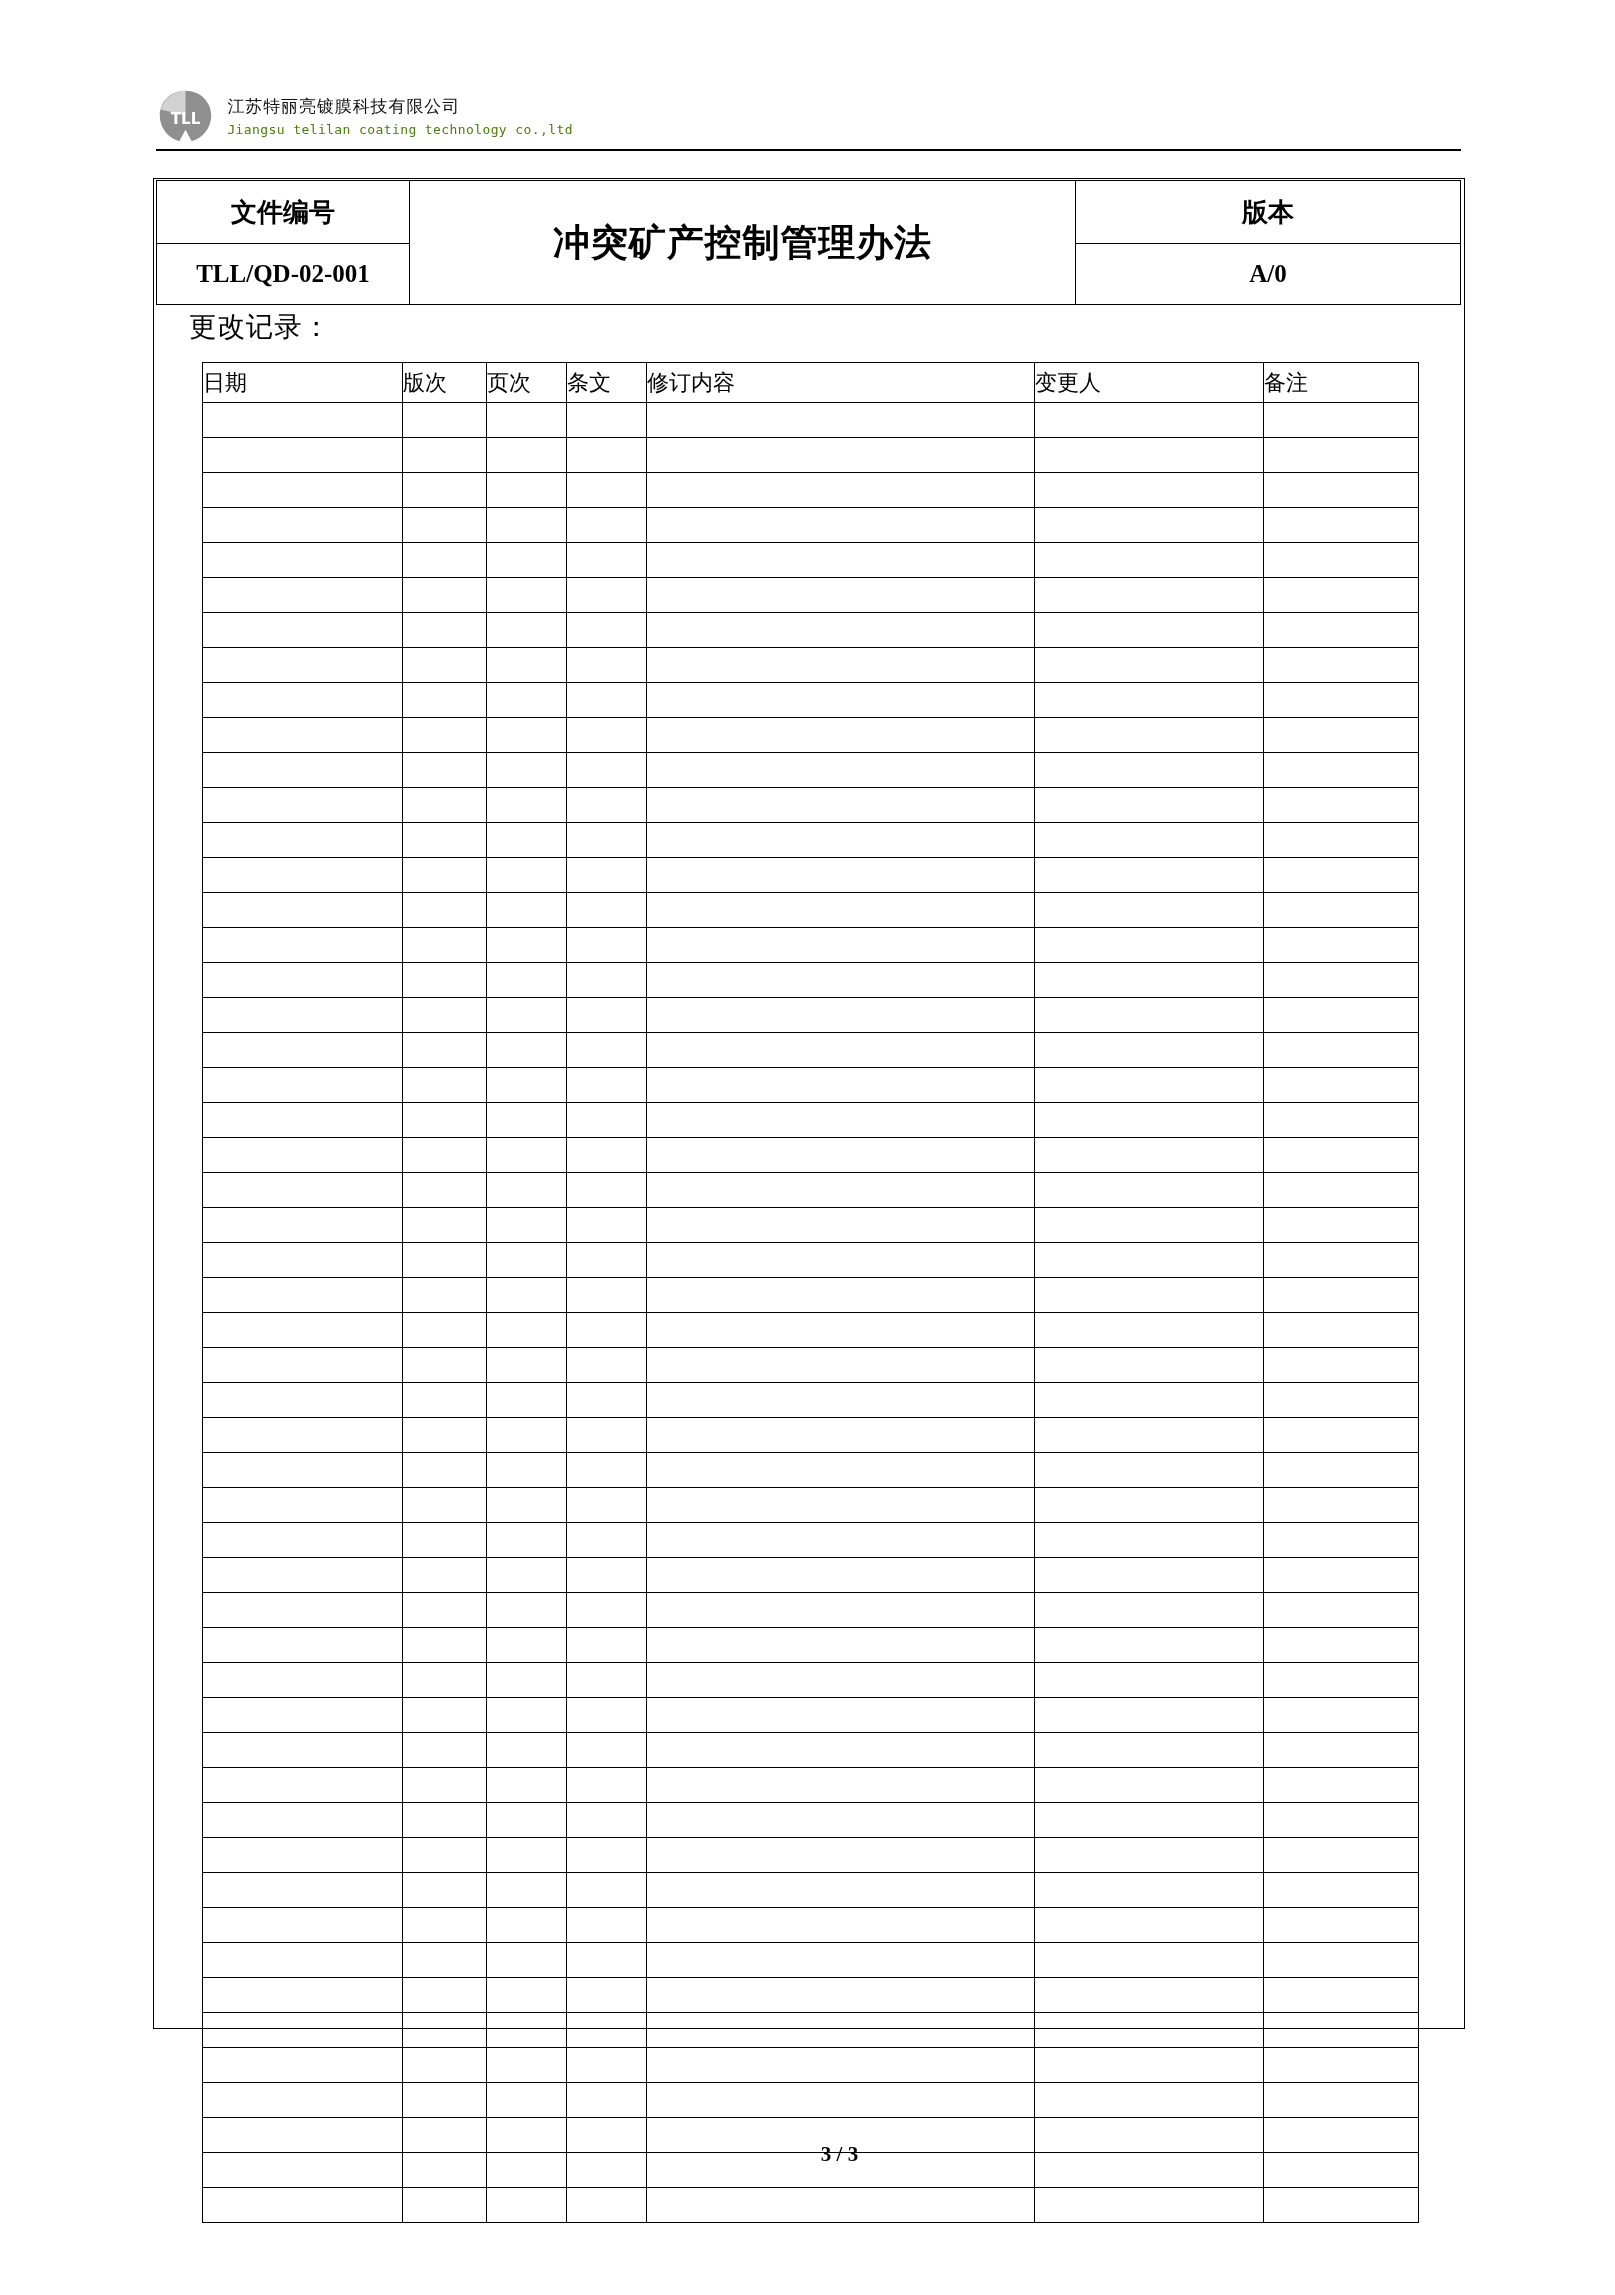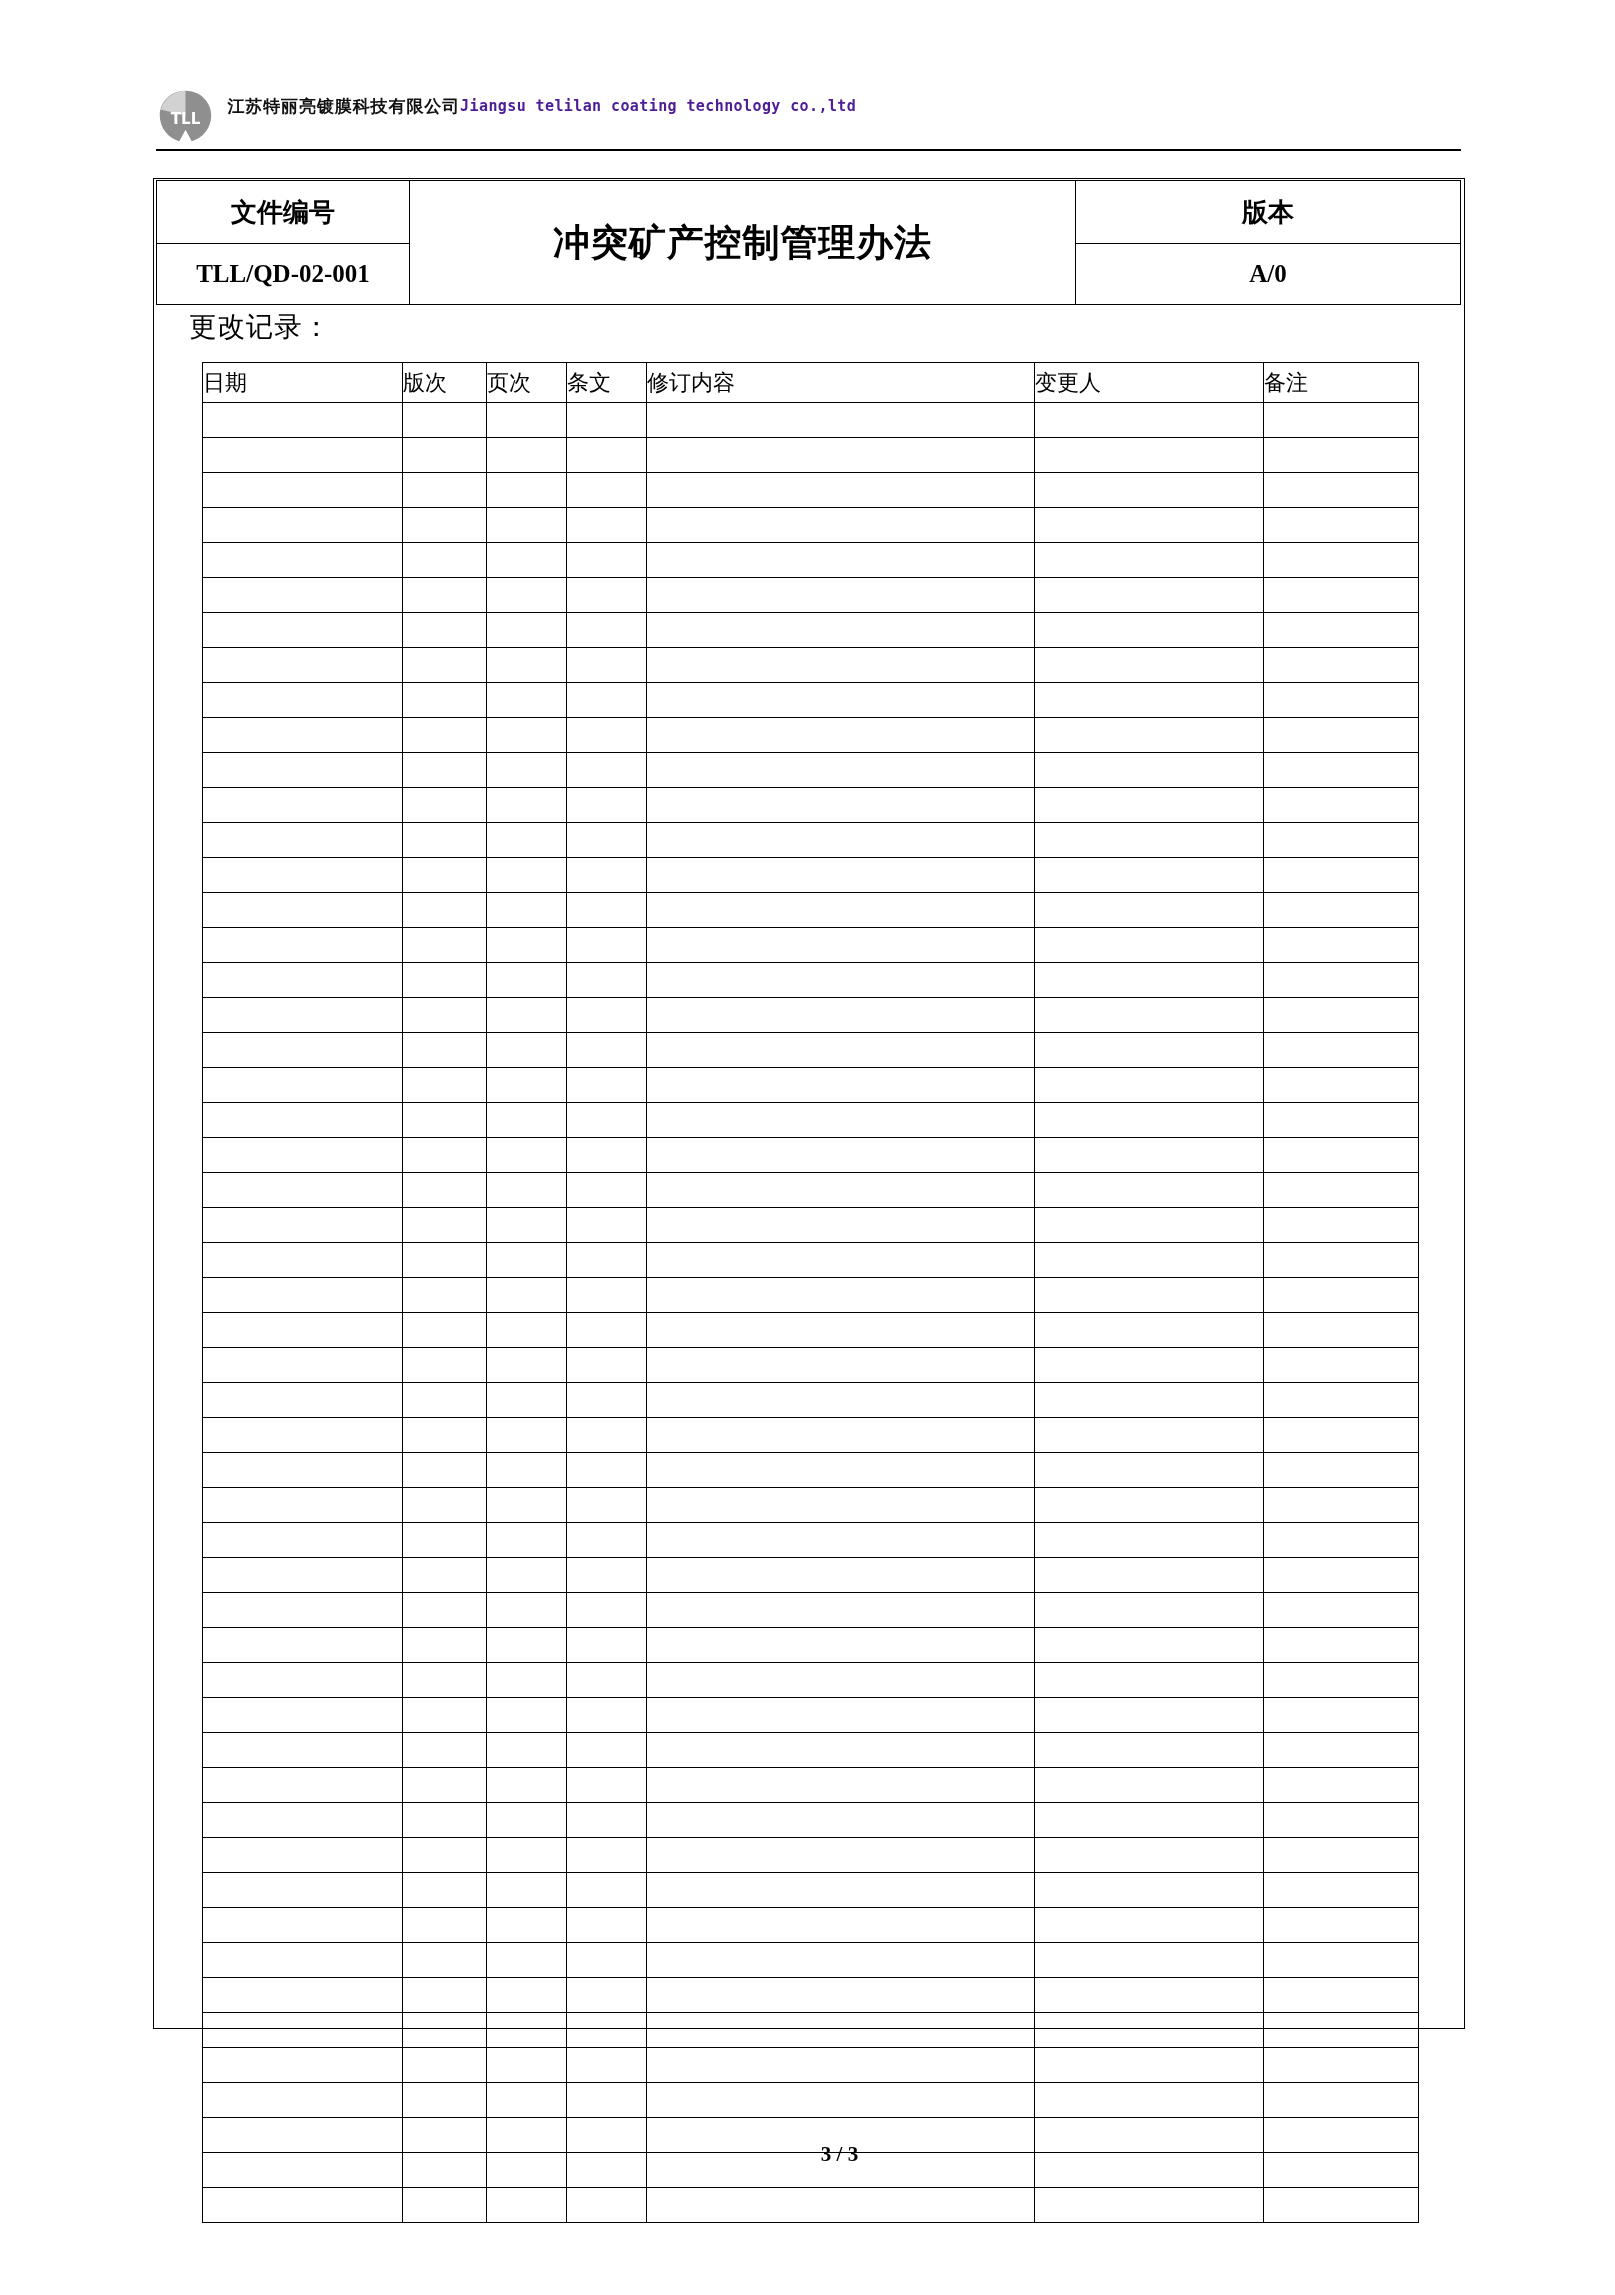--- a/index.html
+++ b/index.html
@@ -37,38 +37,37 @@
   .logo {
     width: 59px;
     height: 55px;
     position: relative;
     flex: 0 0 auto;
     margin-right: 12.4px;
   }
   .logo svg { display:block; }
   .company-lines {
     display: flex;
-    flex-direction: row;
+    flex-direction: column;
     justify-content: center;
     padding-top: 5.3px;
-    font-weight: bold;
   }
   .company-cn {
     font-family: "DejaVu Serif", serif;
     font-size: 17px;
     letter-spacing: 0.9px;
     line-height: 1.5;
     color: #111;
   }
   .company-en {
     font-family: "DejaVu Sans Mono", monospace;
-    font-size: 15px;
+    font-size: 13px;
     letter-spacing: 0.4px;
     line-height: 1.6;
-    color: #4c1d95;
+    color: #4d7c0f;
   }
 
   
   .frame {
     position: absolute;
     left: 153px;
     top: 178px;
     width: 1312px;
     height: 1851px;
     border: 1.8px solid #000;

